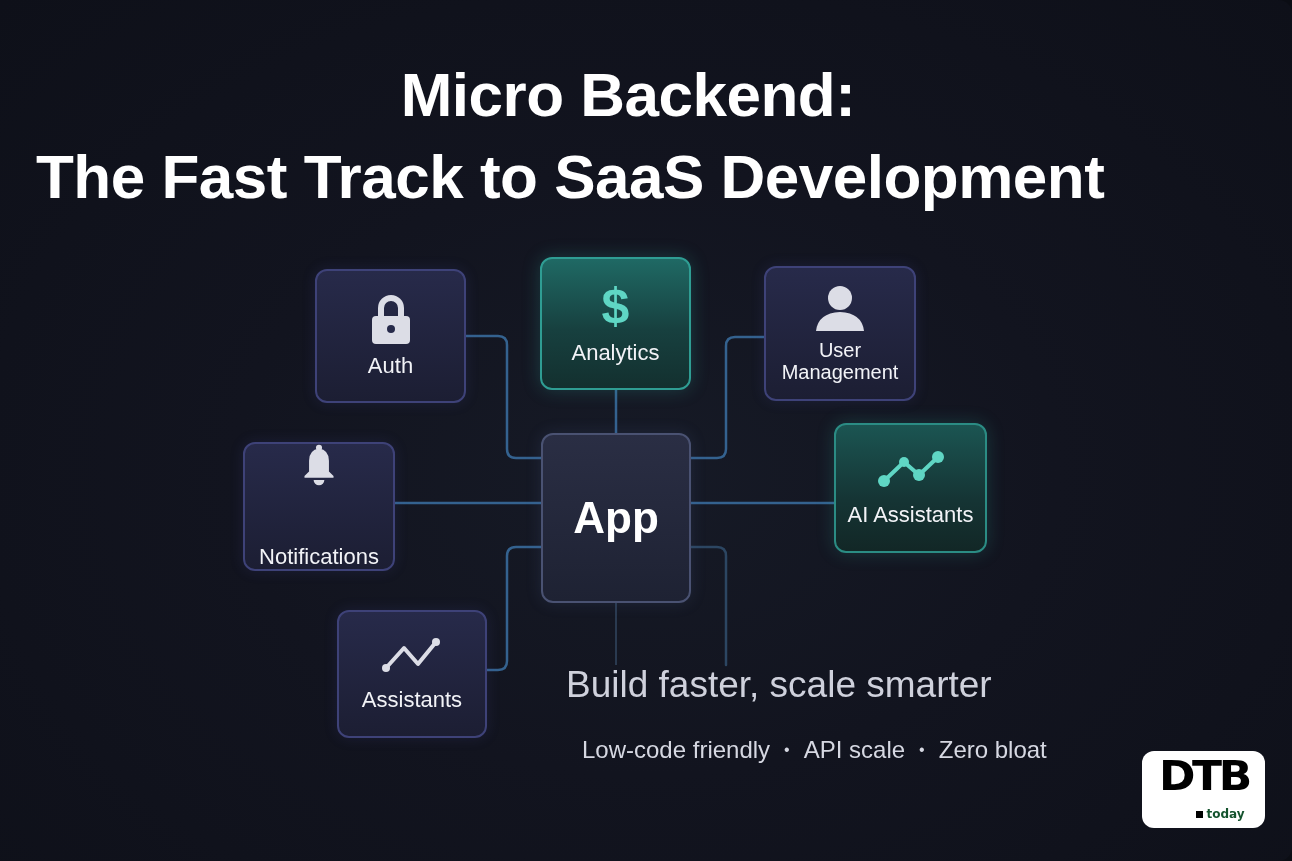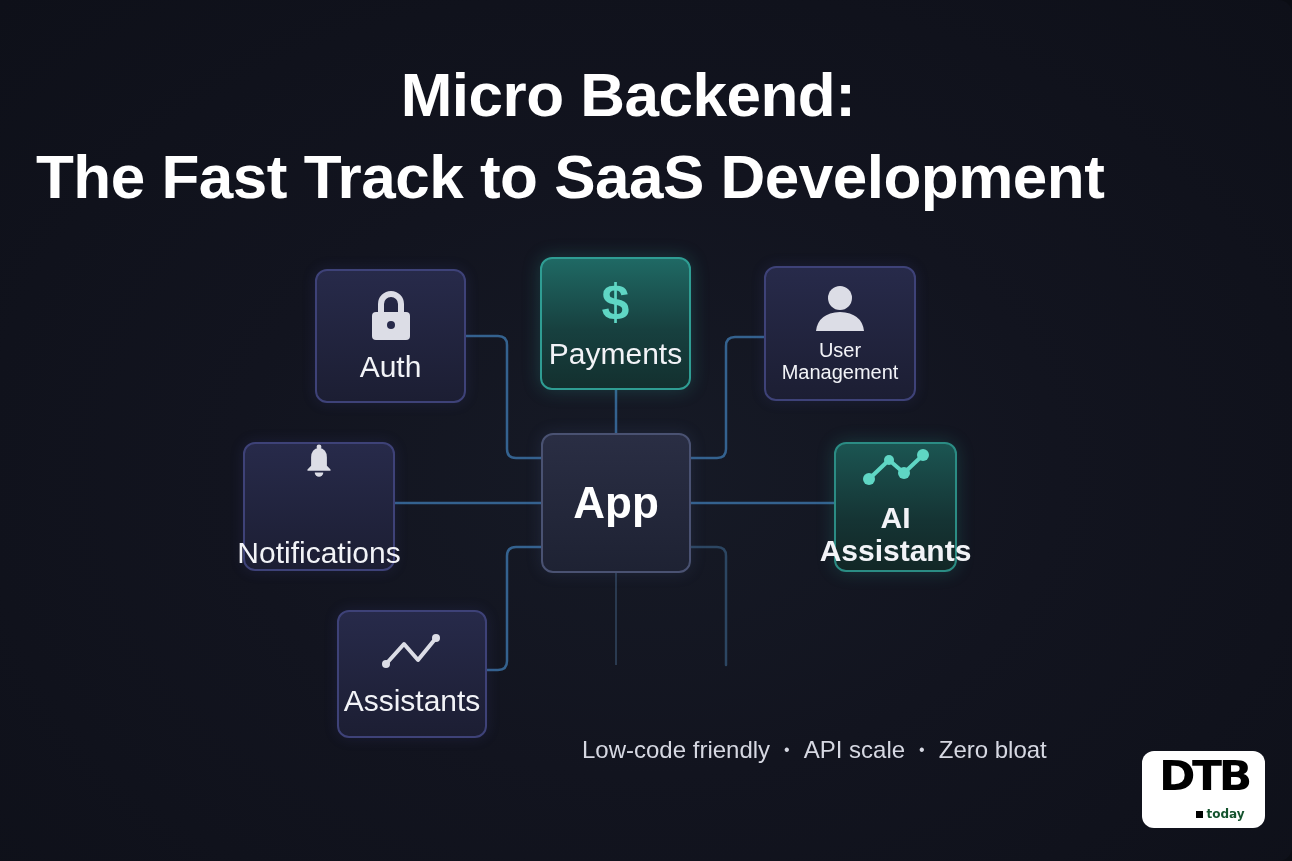--- a/index.html
+++ b/index.html
@@ -42,21 +42,21 @@
   .node.teal-dark {
     background: linear-gradient(180deg, #1b5552 0%, #153434 60%, #122726 100%);
     border: 2px solid #2b8c84;
     box-shadow: 0 0 18px rgba(50,180,165,0.22);
   }
   .node.app {
     background: linear-gradient(180deg, #2a2e44 0%, #1e2233 100%);
     border: 2px solid #4a5272;
     box-shadow: 0 0 16px rgba(80,100,150,0.2);
   }
-  .node-label { font-size: 30px; line-height: 1.1; }
+  .node-label { font-size: 22px; line-height: 1.1; }
   .node-label.small { font-size: 20px; }
   .app-label { font-size: 44px; font-weight: 700; color: #fff; }
   .icon { margin-bottom: 8px; display: block; }
 
   .tagline {
     position: absolute; left: 566px; top: 664px; color: #cfd1dc;
     font-size: 37px; white-space: nowrap;
   }
   .features {
     position: absolute; left: 566px; top: 736px; color: #d6d8e2;
@@ -111,65 +111,66 @@
     <svg class="icon" width="44" height="52" viewBox="0 0 44 52">
       <path d="M12 22 V14 A10 10 0 0 1 32 14 V22" fill="none" stroke="#dcdde6" stroke-width="6"></path>
       <rect x="3" y="22" width="38" height="28" rx="4" fill="#dcdde6"></rect>
       <circle cx="22" cy="35" r="4" fill="#272a4a"></circle>
     </svg>
     <span class="node-label">Auth</span>
   </div>
 
   <div class="node teal" style="left:540px; top:257px; width:151px; height:133px;">
     <span class="icon" style="color:#5fd6c4; font-size:50px; font-weight:700; line-height:1; margin-bottom:10px;">$</span>
-    <span class="node-label">Payments</span>
+    <span class="node-label">Analytics</span>
   </div>
 
   <div class="node purple" style="left:764px; top:266px; width:152px; height:135px;">
     <svg class="icon" width="50" height="48" viewBox="0 0 50 48" style="margin-bottom:6px;">
       <circle cx="25" cy="13" r="12" fill="#dcdde6"></circle>
       <path d="M1 46 Q3 28 25 27 Q47 28 49 46 Z" fill="#dcdde6"></path>
     </svg>
     <span class="node-label small">User</span>
     <span class="node-label small">Management</span>
   </div>
 
   <div class="node purple" style="left:243px; top:442px; width:152px; height:129px;gap:48px;">
     <svg class="icon" width="44" height="56" viewBox="0 0 44 56" style="margin-bottom:10px;">
       <circle cx="22" cy="5" r="4" fill="#dcdde6"></circle>
       <path d="M22 6 Q9 8 9 22 V36 L3 42 V44 H41 V42 L35 36 V22 Q35 8 22 6 Z" fill="#dcdde6"></path>
       <path d="M15 47 A7 7 0 0 0 29 47 Z" fill="#dcdde6"></path>
     </svg>
     <span class="node-label">Notifications</span>
   </div>
 
-  <div class="node app" style="left:541px; top:433px; width:150px; height:140px;">
+  <div class="node app" style="left:541px; top:433px; width:150px; height:170px;">
     <span class="app-label">App</span>
   </div>
 
-  <div class="node teal-dark" style="left:834px; top:442px; width:123px; height:130px;font-weight:bold;">
+  <div class="node teal-dark" style="left:834px; top:423px; width:153px; height:130px;">
     <svg class="icon" width="70" height="40" viewBox="0 0 70 40" style="margin-bottom:14px;">
       <polyline points="8,32 28,13 43,26 62,8" fill="none" stroke="#5fd6c4" stroke-width="4" stroke-linejoin="round"></polyline>
       <circle cx="8" cy="32" r="6" fill="#5fd6c4"></circle>
       <circle cx="28" cy="13" r="5" fill="#5fd6c4"></circle>
       <circle cx="43" cy="26" r="6" fill="#5fd6c4"></circle>
       <circle cx="62" cy="8" r="6" fill="#5fd6c4"></circle>
     </svg>
     <span class="node-label">AI Assistants</span>
   </div>
 
   <div class="node purple" style="left:337px; top:610px; width:150px; height:128px;">
     <svg class="icon" width="60" height="40" viewBox="0 0 60 40" style="margin-bottom:12px;">
       <polyline points="4,32 22,12 36,28 54,6" fill="none" stroke="#dcdde6" stroke-width="4" stroke-linejoin="round" stroke-linecap="round"></polyline>
       <circle cx="4" cy="32" r="4" fill="#dcdde6"></circle>
       <circle cx="54" cy="6" r="4" fill="#dcdde6"></circle>
     </svg>
     <span class="node-label">Assistants</span>
   </div>
 
+  <div class="tagline">Build faster, scale smarter</div>
   <div class="features">
     <span>Low-code friendly</span>
     <span class="dot">•</span>
     <span>API scale</span>
     <span class="dot">•</span>
     <span>Zero bloat</span>
   </div>
 
   <div class="logo">
     <span class="logo-main">DTB</span>

